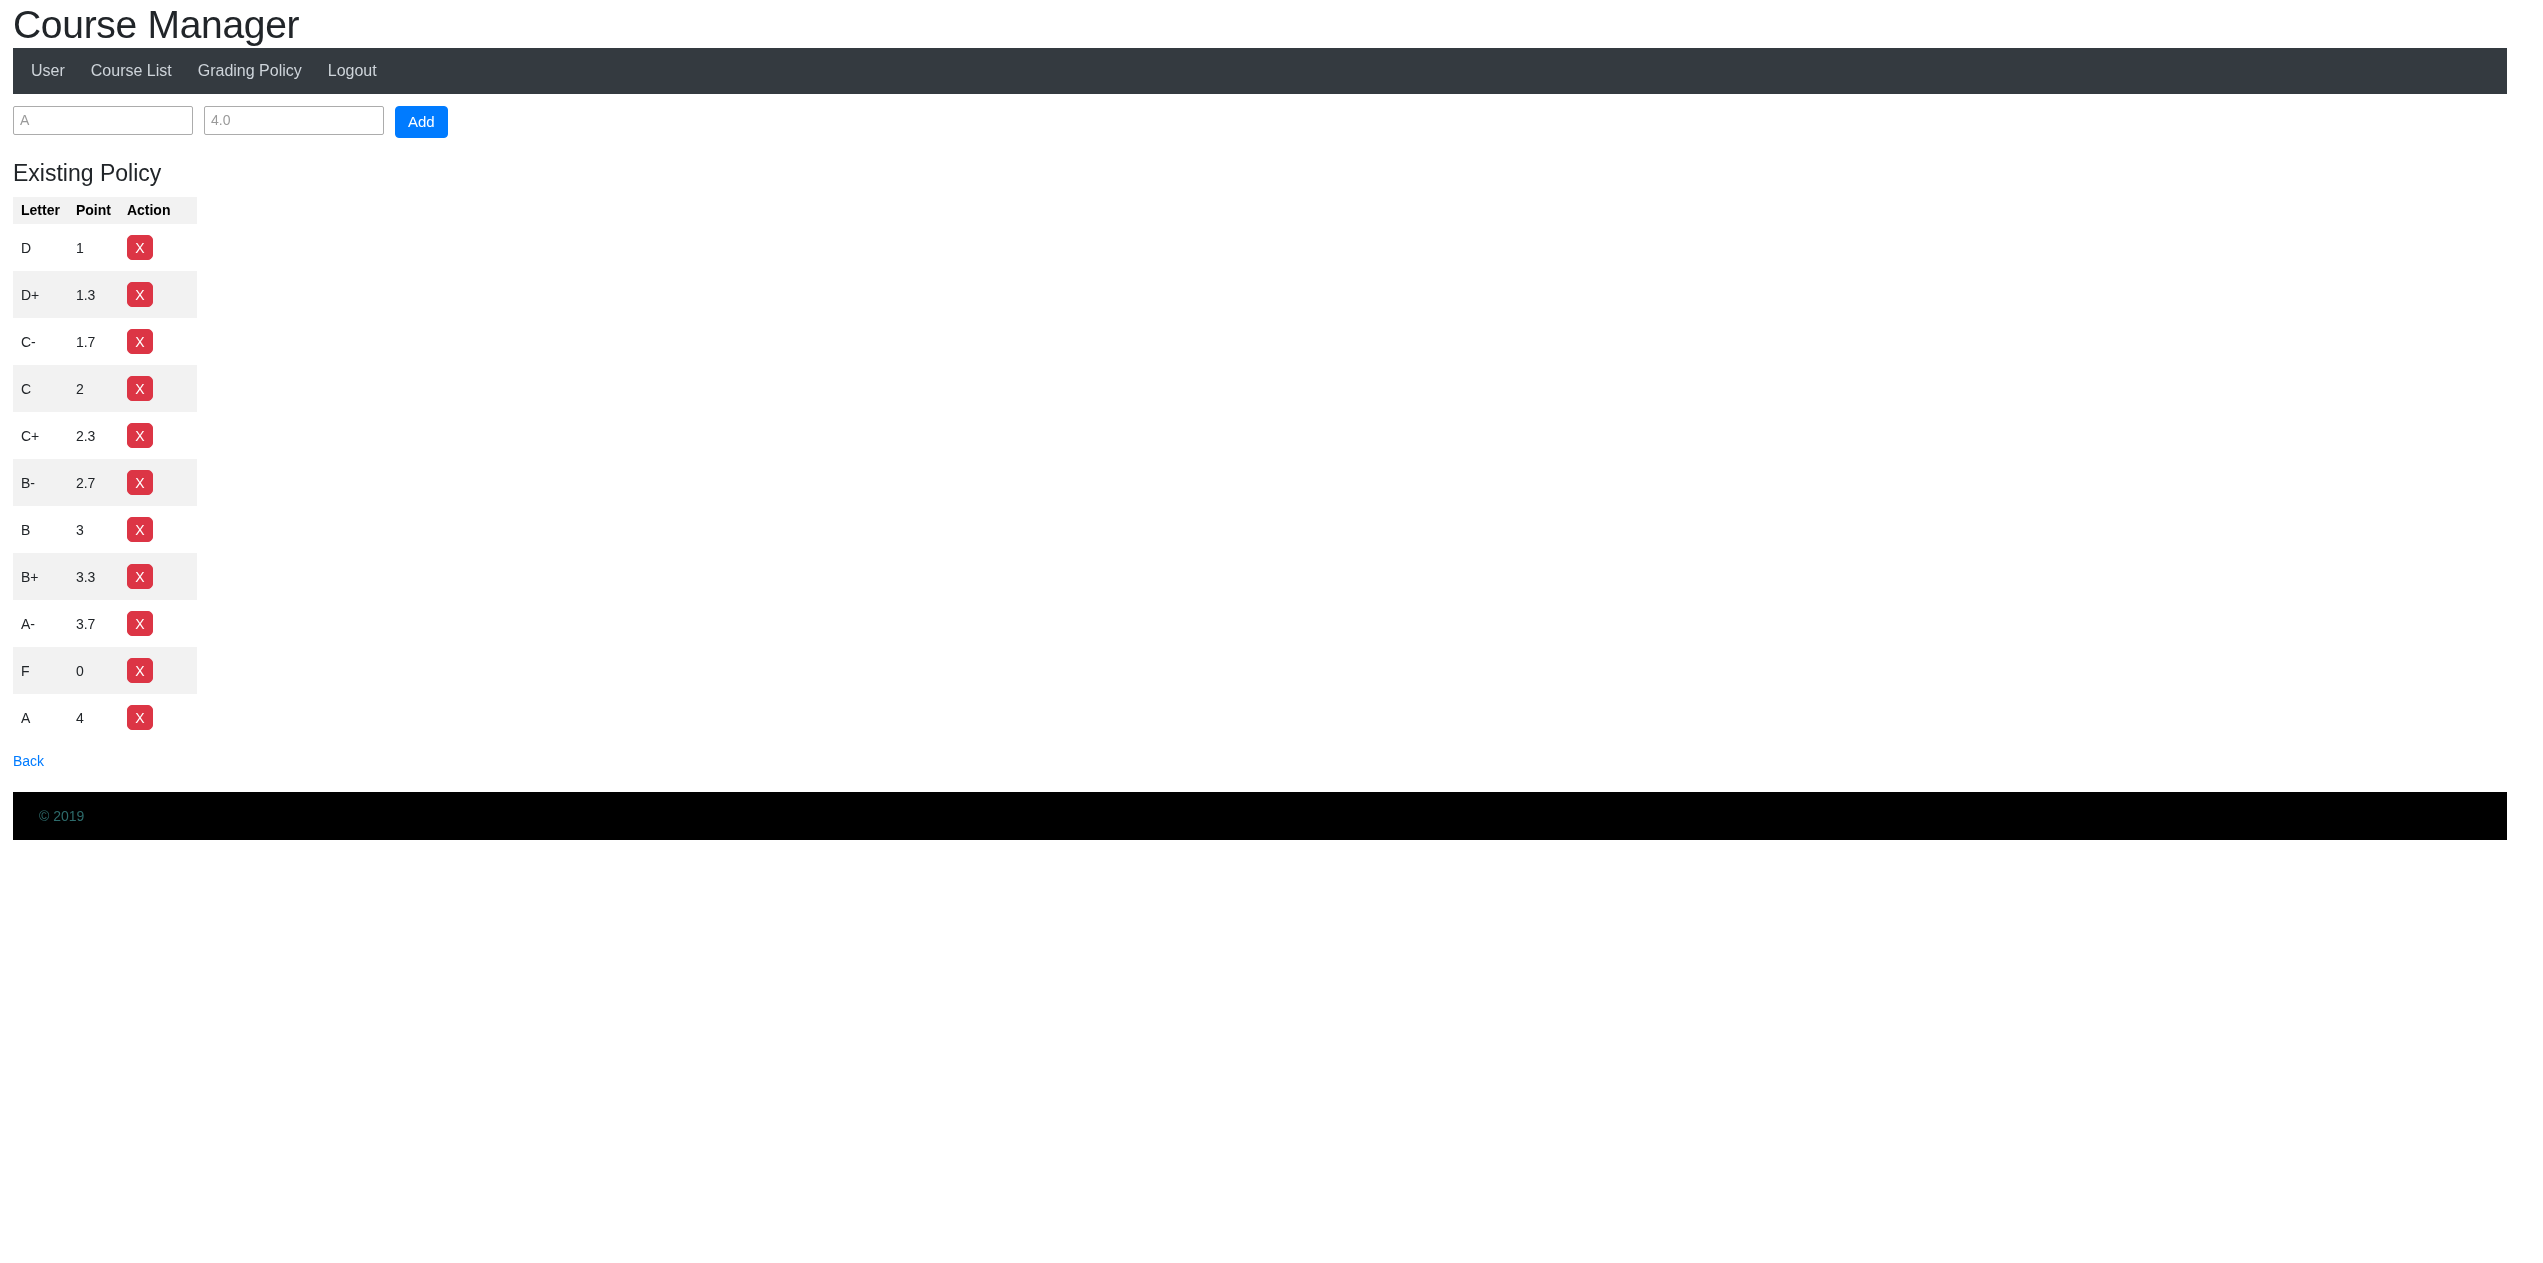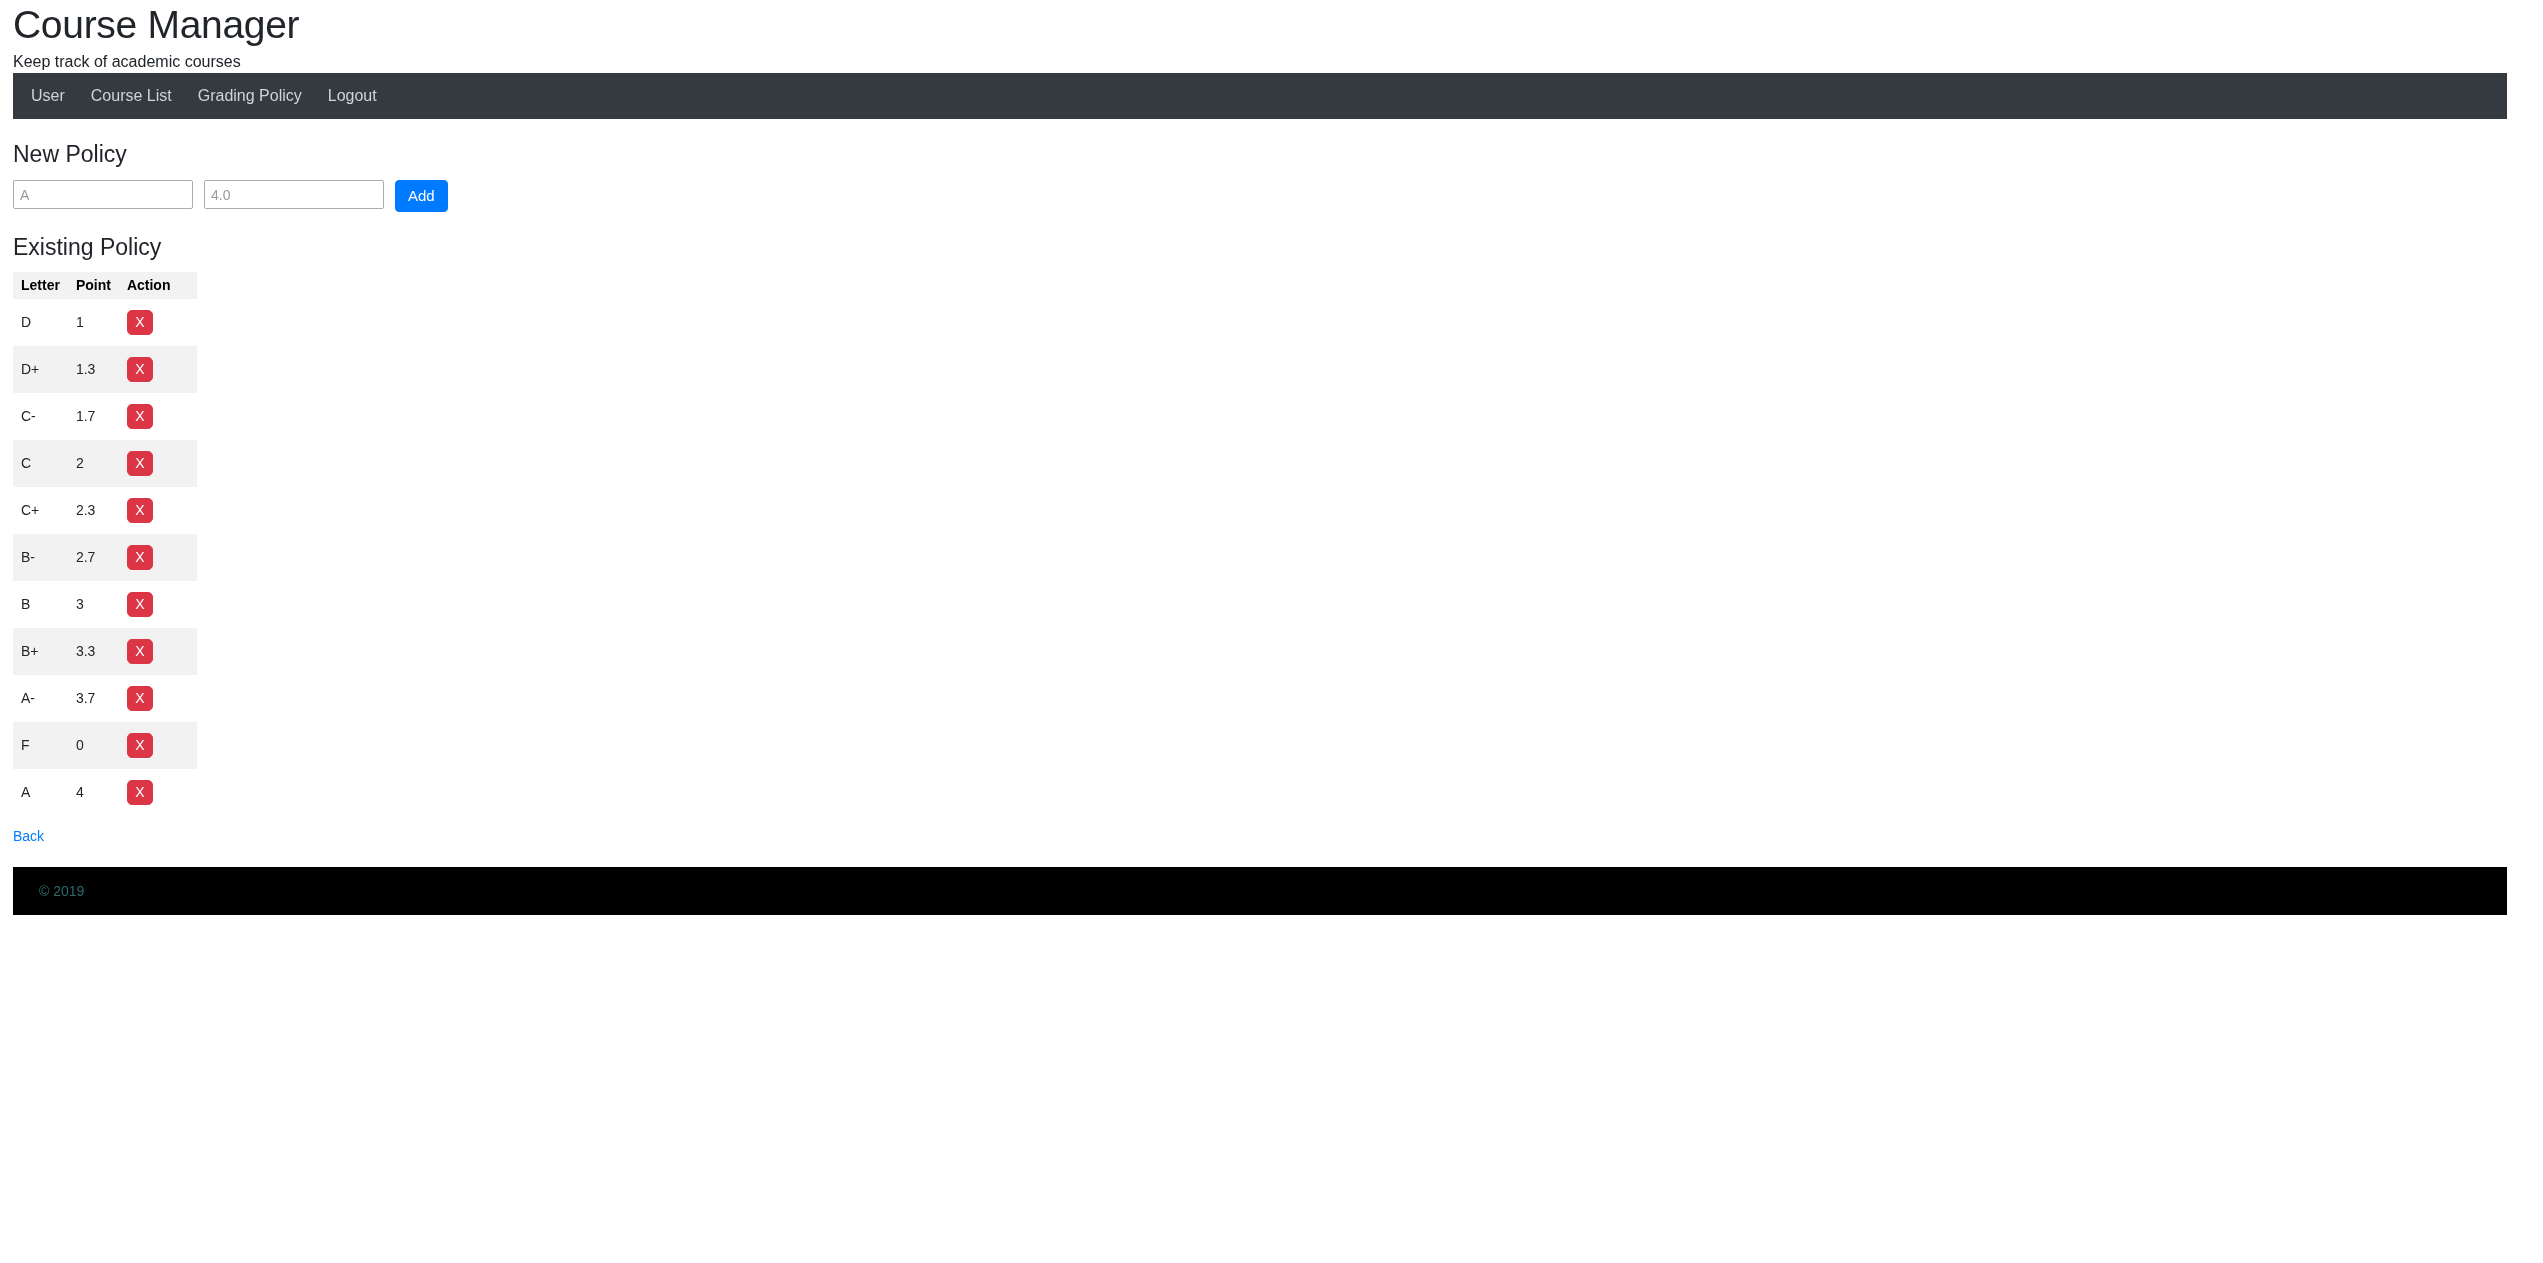--- a/index.html
+++ b/index.html
@@ -171,30 +171,28 @@
     color: #2d6b6b;
     line-height: 1;
   }
 </style>
 </head>
 <body>
 
 <div class="page">
 
   <h1 class="site-title">Course Manager</h1>
-  <p class="site-subtitle">Keep track of academic courses</p>
 
   <nav class="navbar" id="navbar">
       <a class="nav-link" href="#">User</a>
       <a class="nav-link" href="#">Course List</a>
       <a class="nav-link" href="#">Grading Policy</a>
       <a class="nav-link" href="#">Logout</a>
     </nav>
 
-  <h2 class="section-heading">New Policy</h2>
 
   <form class="policy-form">
     <input class="form-input" type="text" placeholder="A" style="">
     <input class="form-input" type="text" placeholder="4.0" style="">
     <button class="btn-add" type="submit">Add</button>
   </form>
 
   <h2 class="section-heading">Existing Policy</h2>
 
   <table class="policy-table">

